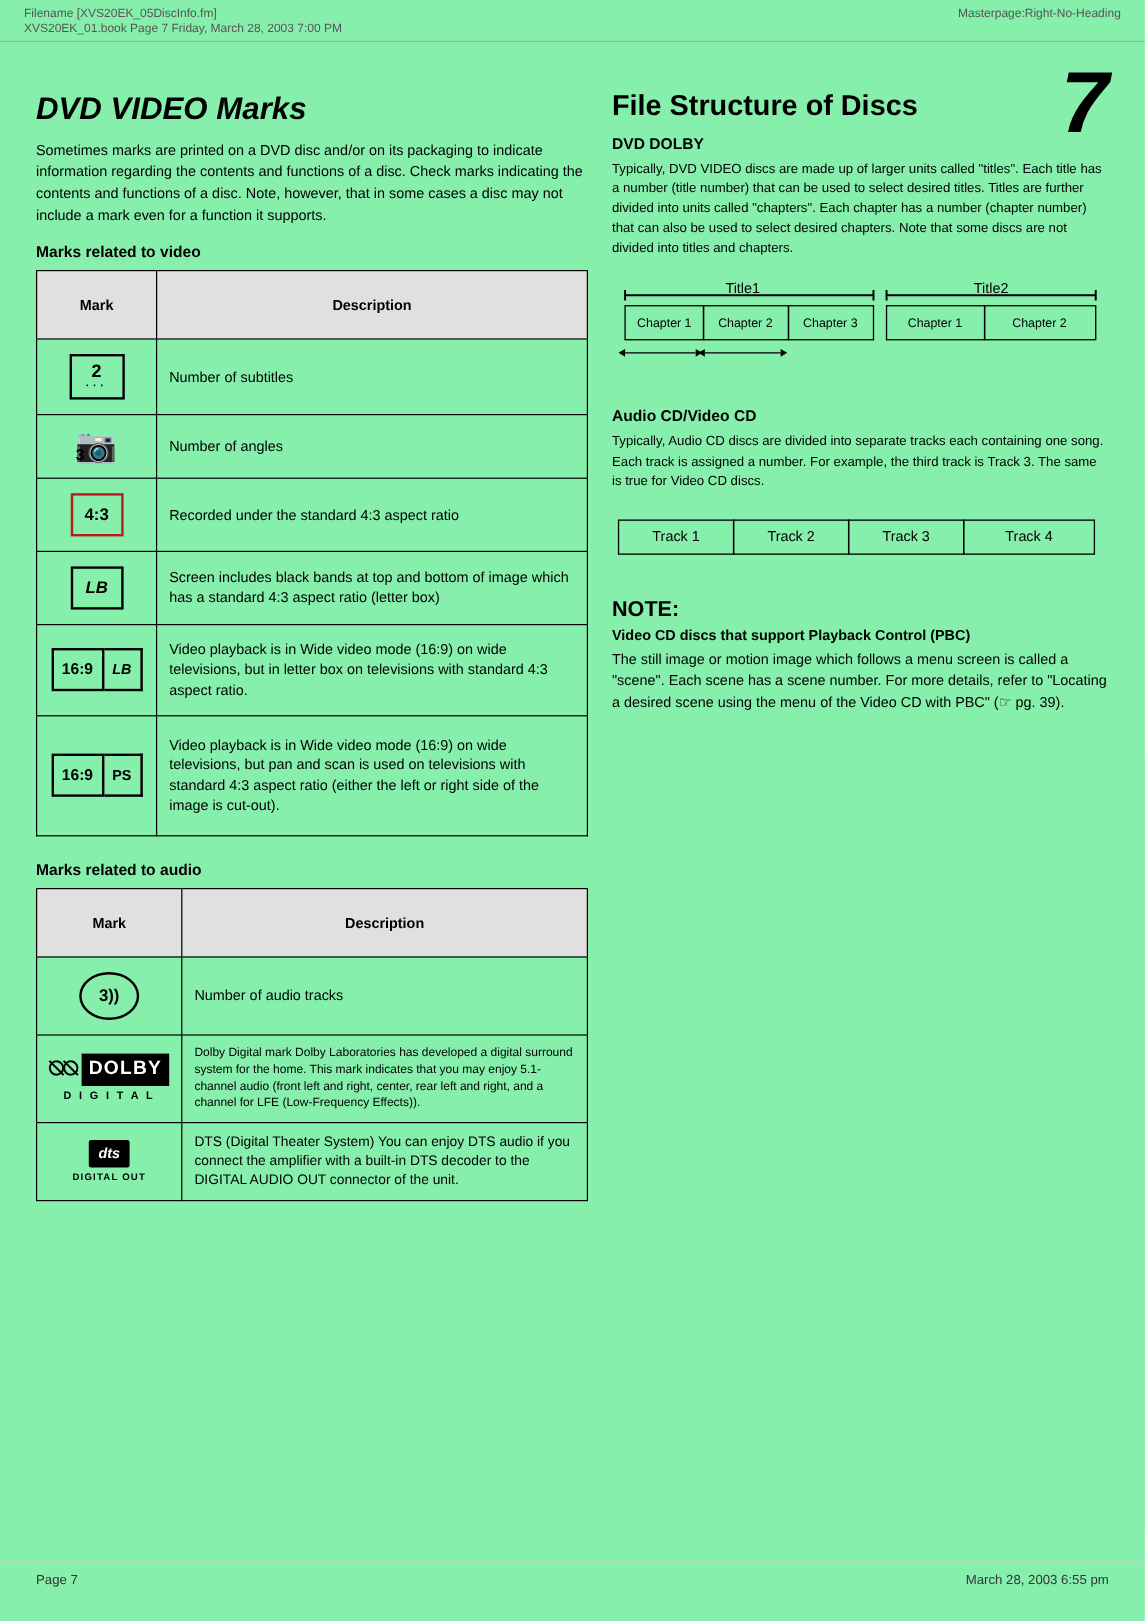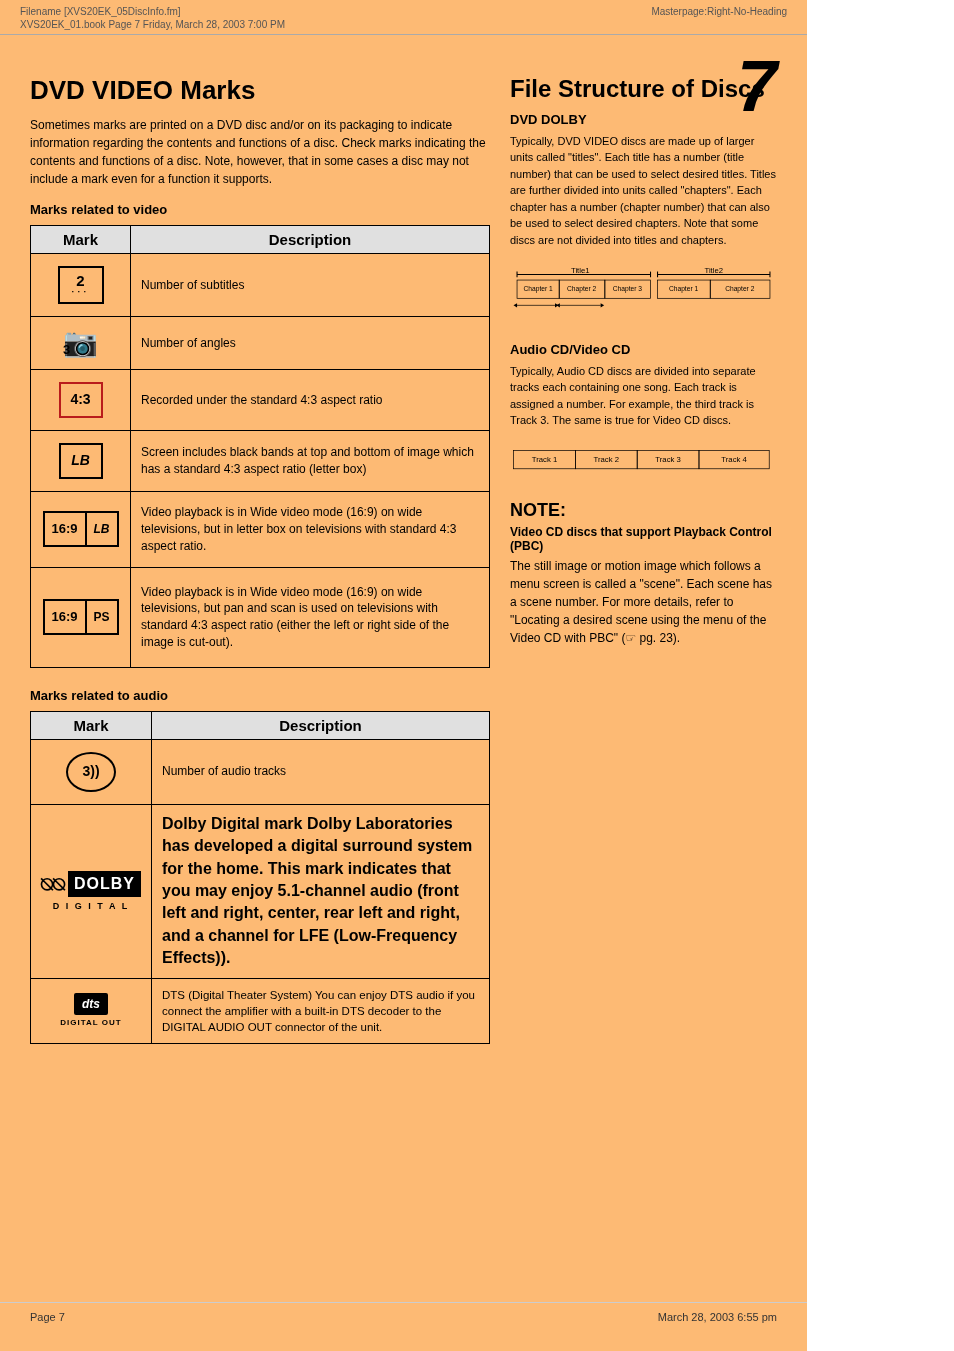--- a/index.html
+++ b/index.html
@@ -7,25 +7,25 @@
       width: 954px;
       min-height: 1351px;
       background: #fff;
       font-family: Arial, Helvetica, sans-serif;
       font-size: 13px;
       color: #000;
       position: relative;
     }
 
     .page-container {
-      width: 807px;
+      width: 954px;
       min-height: 1351px;
       padding: 0;
       position: relative;
-      background: #fdba74;
+      background: #86efac;
     }
 
     
     .page-number-box {
       position: absolute;
       right: 30px;
       top: 50px;
       font-size: 72px;
       font-weight: bold;
       color: #000;
@@ -49,20 +49,21 @@
     .right-column {
       flex: 1;
     }
 
     
     .section-title {
       font-size: 26px;
       font-weight: bold;
       margin-bottom: 10px;
       line-height: 1.2;
+      font-style: italic;
     }
 
     .section-intro {
       font-size: 12px;
       line-height: 1.5;
       margin-bottom: 14px;
     }
 
     .subsection-title {
       font-size: 13px;
@@ -75,22 +76,22 @@
     .marks-table {
       width: 100%;
       border-collapse: collapse;
       margin-bottom: 20px;
       border: 1px solid #000;
     }
 
     .marks-table th {
       background: #e0e0e0;
       border: 1px solid #000;
-      padding: 5px 10px;
-      font-size: 15px;
+      padding: 21px 10px;
+      font-size: 12px;
       font-weight: bold;
       text-align: center;
     }
 
     .marks-table td {
       border: 1px solid #000;
       padding: 8px 10px;
       vertical-align: middle;
       font-size: 12px;
       line-height: 1.4;
@@ -473,21 +474,21 @@
           <tr>
             <td class="mark-cell">
               <div class="mark-dolby">
                 <div class="dolby-top">
                   <span class="dolby-dd">⍉⍉</span>
                   <span class="dolby-box">DOLBY</span>
                 </div>
                 <span class="dolby-text">D I G I T A L</span>
               </div>
             </td>
-            <td style="font-size:16px;line-height:1.4;font-weight:bold;">
+            <td style="font-size:10px;line-height:1.4;">
               <span>Dolby Digital mark
 Dolby Laboratories has developed a digital surround system for the home. This mark indicates that you may enjoy 5.1-channel audio (front left and right, center, rear left and right, and a channel for LFE (Low-Frequency Effects)).</span>
             </td>
           </tr>
 
           <tr>
             <td class="mark-cell">
               <div class="mark-dts">
                 <span class="dts-logo">dts</span>
                 <span class="dts-text">DIGITAL OUT</span>
@@ -557,21 +558,21 @@
         <text x="137" y="21" text-anchor="middle" font-size="11">Track 2</text>
         <text x="225" y="21" text-anchor="middle" font-size="11">Track 3</text>
         <text x="319" y="21" text-anchor="middle" font-size="11">Track 4</text>
       </svg>
 
       
       <div class="note-section">
         <div class="note-title">NOTE:</div>
         <div class="note-subtitle">Video CD discs that support Playback Control (PBC)</div>
         <p class="note-body">The still image or motion image which follows a menu screen is called a "scene". Each scene has a scene number.
-For more details, refer to "Locating a desired scene using the menu of the Video CD with PBC" (☞ pg. 23).</p>
+For more details, refer to "Locating a desired scene using the menu of the Video CD with PBC" (☞ pg. 39).</p>
       </div>
 
     </div>
 
   </div>
 
   <div class="bottom-bar">
     <span>Page 7</span>
     <span>March 28, 2003  6:55 pm</span>
   </div>

